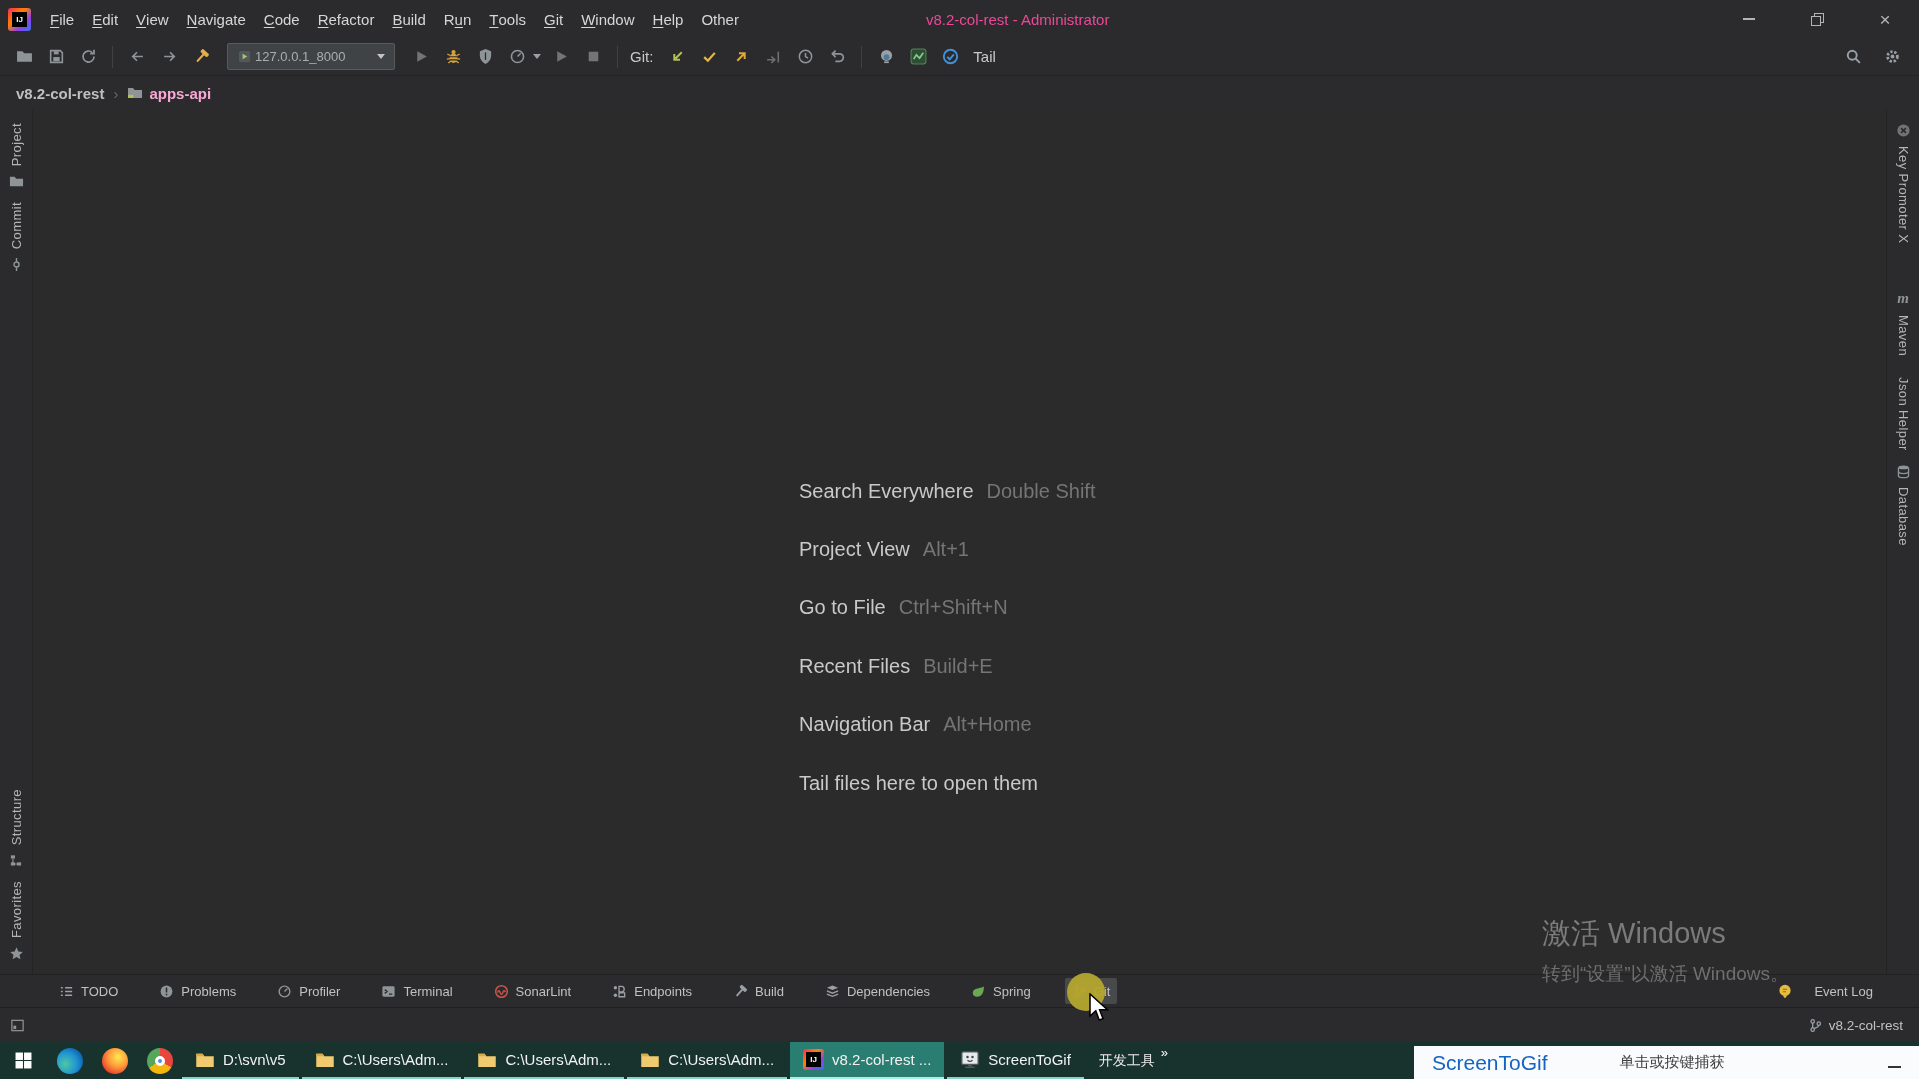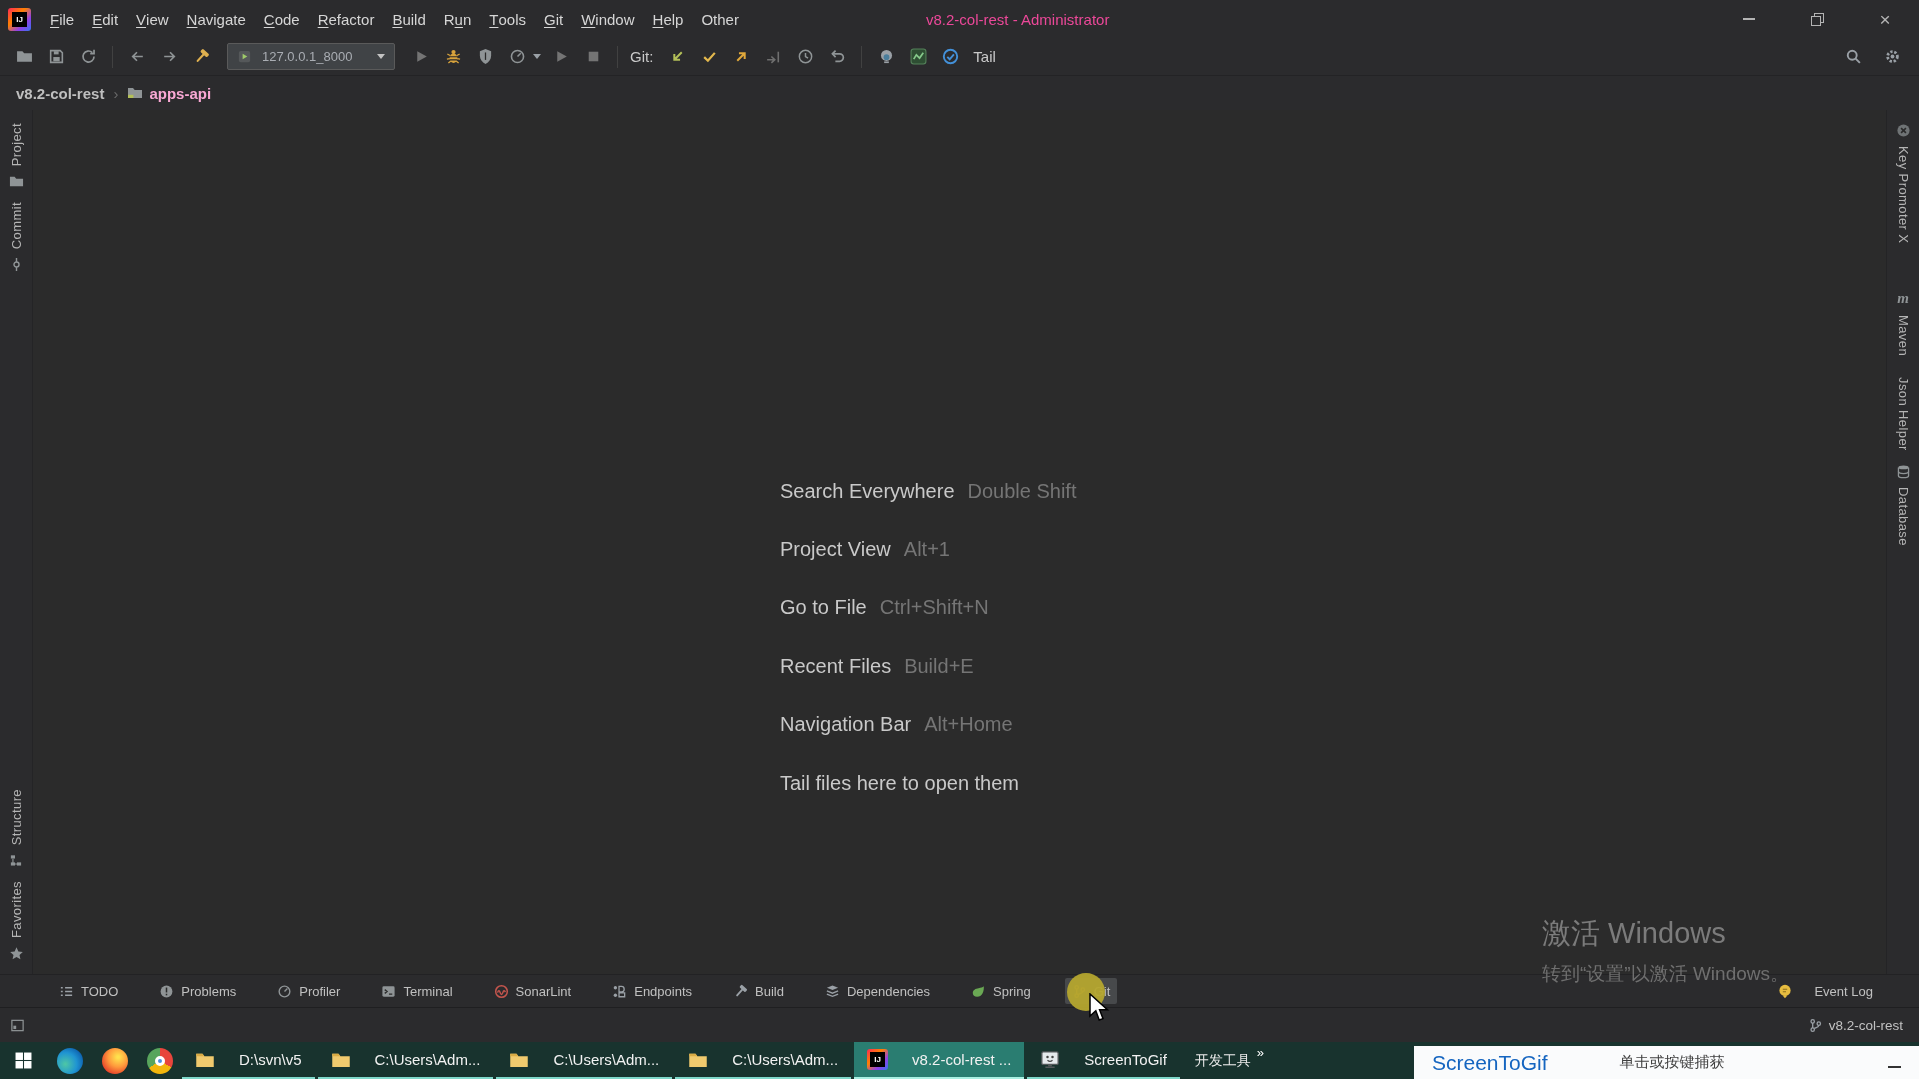--- a/index.html
+++ b/index.html
@@ -22,21 +22,21 @@
   .restore{position:relative;width:12px;height:12px}
   .restore::before{content:"";position:absolute;left:3px;top:0;width:8px;height:8px;border:1.3px solid #b4b4b4}
   .restore::after{content:"";position:absolute;left:0;top:3px;width:8px;height:8px;border:1.3px solid #b4b4b4;background:#2b2b2d}
   .close-glyph{font-size:19px;line-height:1;color:#b4b4b4}
 
   
   .toolbar{height:38px;background:#2b2b2d;display:flex;align-items:center;padding-left:8px;border-bottom:1px solid #232325}
   .tbtn{width:32px;height:28px;display:flex;align-items:center;justify-content:center;border-radius:3px}
   .tbtn svg{width:17px;height:17px}
   .tsep{width:1px;height:22px;background:#414141;margin:0 8px}
-  .run-combo{height:27px;background:#404346;border:1px solid #5a5a5a;border-radius:2px;display:flex;align-items:center;gap:10px;padding:0 9px;margin:0 10px;min-width:168px}
+  .run-combo{height:27px;background:#404346;border:1px solid #5a5a5a;border-radius:2px;display:flex;align-items:center;gap:3px;padding:0 9px;margin:0 10px;min-width:168px}
   .run-combo svg{width:15px;height:15px}
   .run-combo-label{font-size:13px;color:#a9adb3}
   .caret{width:0;height:0;border-left:4px solid transparent;border-right:4px solid transparent;border-top:5px solid #c3c3c3;display:inline-block;margin-left:auto}
   .caret.small{border-top-color:#9aa0a6;margin:0 4px 0 0}
   .git-label{font-size:15px;color:#c9c9c9;margin:0 8px 0 4px}
   .tail-label{font-size:15px;color:#c9c9c9;margin-left:7px}
   .tb-right{margin-left:auto;display:flex;align-items:center;gap:15px;padding-right:15px}
   .tb-right .tbtn{width:24px}
 
   
@@ -51,21 +51,21 @@
   .stripe{width:33px;display:flex;flex-direction:column;align-items:center;background:#2b2b2d}
   .stripe-left{border-right:1px solid #242426}
   .stripe-right{border-left:1px solid #242426}
   .stripe-item{display:flex;flex-direction:column;align-items:center;gap:8px;margin:13px 0;cursor:default}
   .stripe-item .lbl{writing-mode:vertical-rl;font-size:13px;color:#b5b5b5;letter-spacing:.4px;white-space:nowrap}
   .stripe-left .lbl{transform:rotate(180deg)}
   .stripe-item svg{width:15px;height:15px}
   .stripe-spacer{margin-top:auto}
   .maven-m{font-style:italic;font-weight:bold;font-size:15px;color:#8f9496;font-family:"Liberation Serif",serif}
   .editor{flex:1;position:relative;background:#2b2b2b}
-  .sc-wrap{position:absolute;left:747px;top:352px}
+  .sc-wrap{position:absolute;left:766px;top:352px}
   .sc-row{height:58.4px;display:flex;align-items:center;font-size:20px}
   .sc-label{color:#c9c9c9;margin-right:13px}
   .sc-keys{color:#757575}
 
   
   .watermark{position:absolute;left:1542px;top:914px;z-index:6;pointer-events:none}
   .wm1{font-size:29px;color:#7b7b7b}
   .wm2{font-size:19px;color:#6f6f6f;margin-top:7px}
 
   
@@ -85,21 +85,21 @@
   
   .taskbar{height:37px;background:#18332e;display:flex;align-items:center;position:relative}
   .tk-start{width:47px;height:37px;display:flex;align-items:center;justify-content:center}
   .tk-start svg{width:17px;height:17px}
   .tk-app{width:45px;height:37px;display:flex;align-items:center;justify-content:center}
   .b-circle{width:26px;height:26px;border-radius:50%}
   .edge-icon{background:radial-gradient(circle at 32% 62%,#4ec7a5,#1f94d2 48%,#0a57a8 85%)}
   .firefox-icon{background:radial-gradient(circle at 62% 35%,#ffe14d 5%,#ff9a3c 42%,#e6402a 78%,#b5301f)}
   .chrome-outer{width:26px;height:26px;border-radius:50%;background:conic-gradient(#e8453c 0 33%,#f2b60d 33% 66%,#58a55c 66% 100%);display:flex;align-items:center;justify-content:center}
   .chrome-inner{width:10px;height:10px;border-radius:50%;background:#4a90e2;border:3px solid #fff}
-  .tb-btn{height:37px;display:flex;align-items:center;gap:24px;padding:0 13px;border-bottom:2px solid #7fd8ca;color:#f2f2f2;font-size:15px;margin-right:3px;max-width:185px;white-space:nowrap}
+  .tb-btn{height:37px;display:flex;align-items:center;gap:8px;padding:0 13px;border-bottom:2px solid #7fd8ca;color:#f2f2f2;font-size:15px;margin-right:3px;max-width:185px;white-space:nowrap}
   .tb-btn svg{width:20px;height:20px;flex:0 0 auto}
   .tb-btn .ij-logo{width:21px;height:21px;flex:0 0 auto}
   .tb-btn.active{background:#2a7d71;border-bottom-color:#a9efe2}
   .tk-overflow{display:flex;align-items:flex-start;color:#eaeaea;font-size:14px;margin-left:12px;gap:6px;height:37px;align-items:center}
   .tk-overflow .chev{font-size:13px;position:relative;top:-8px;color:#fff}
   .stg-panel{position:absolute;right:0;bottom:0;width:505px;height:33px;background:#fafbfc;display:flex;align-items:center;z-index:4}
   .stg-title{color:#1565c0;font-size:21px;margin-left:18px}
   .stg-hint{color:#3f3f3f;font-size:15px;margin-left:72px}
   .stg-min{margin-left:auto;margin-right:18px;color:#333;font-size:16px}
   .stg-min-glyph{display:inline-block;width:13px;height:1.6px;background:#333}

